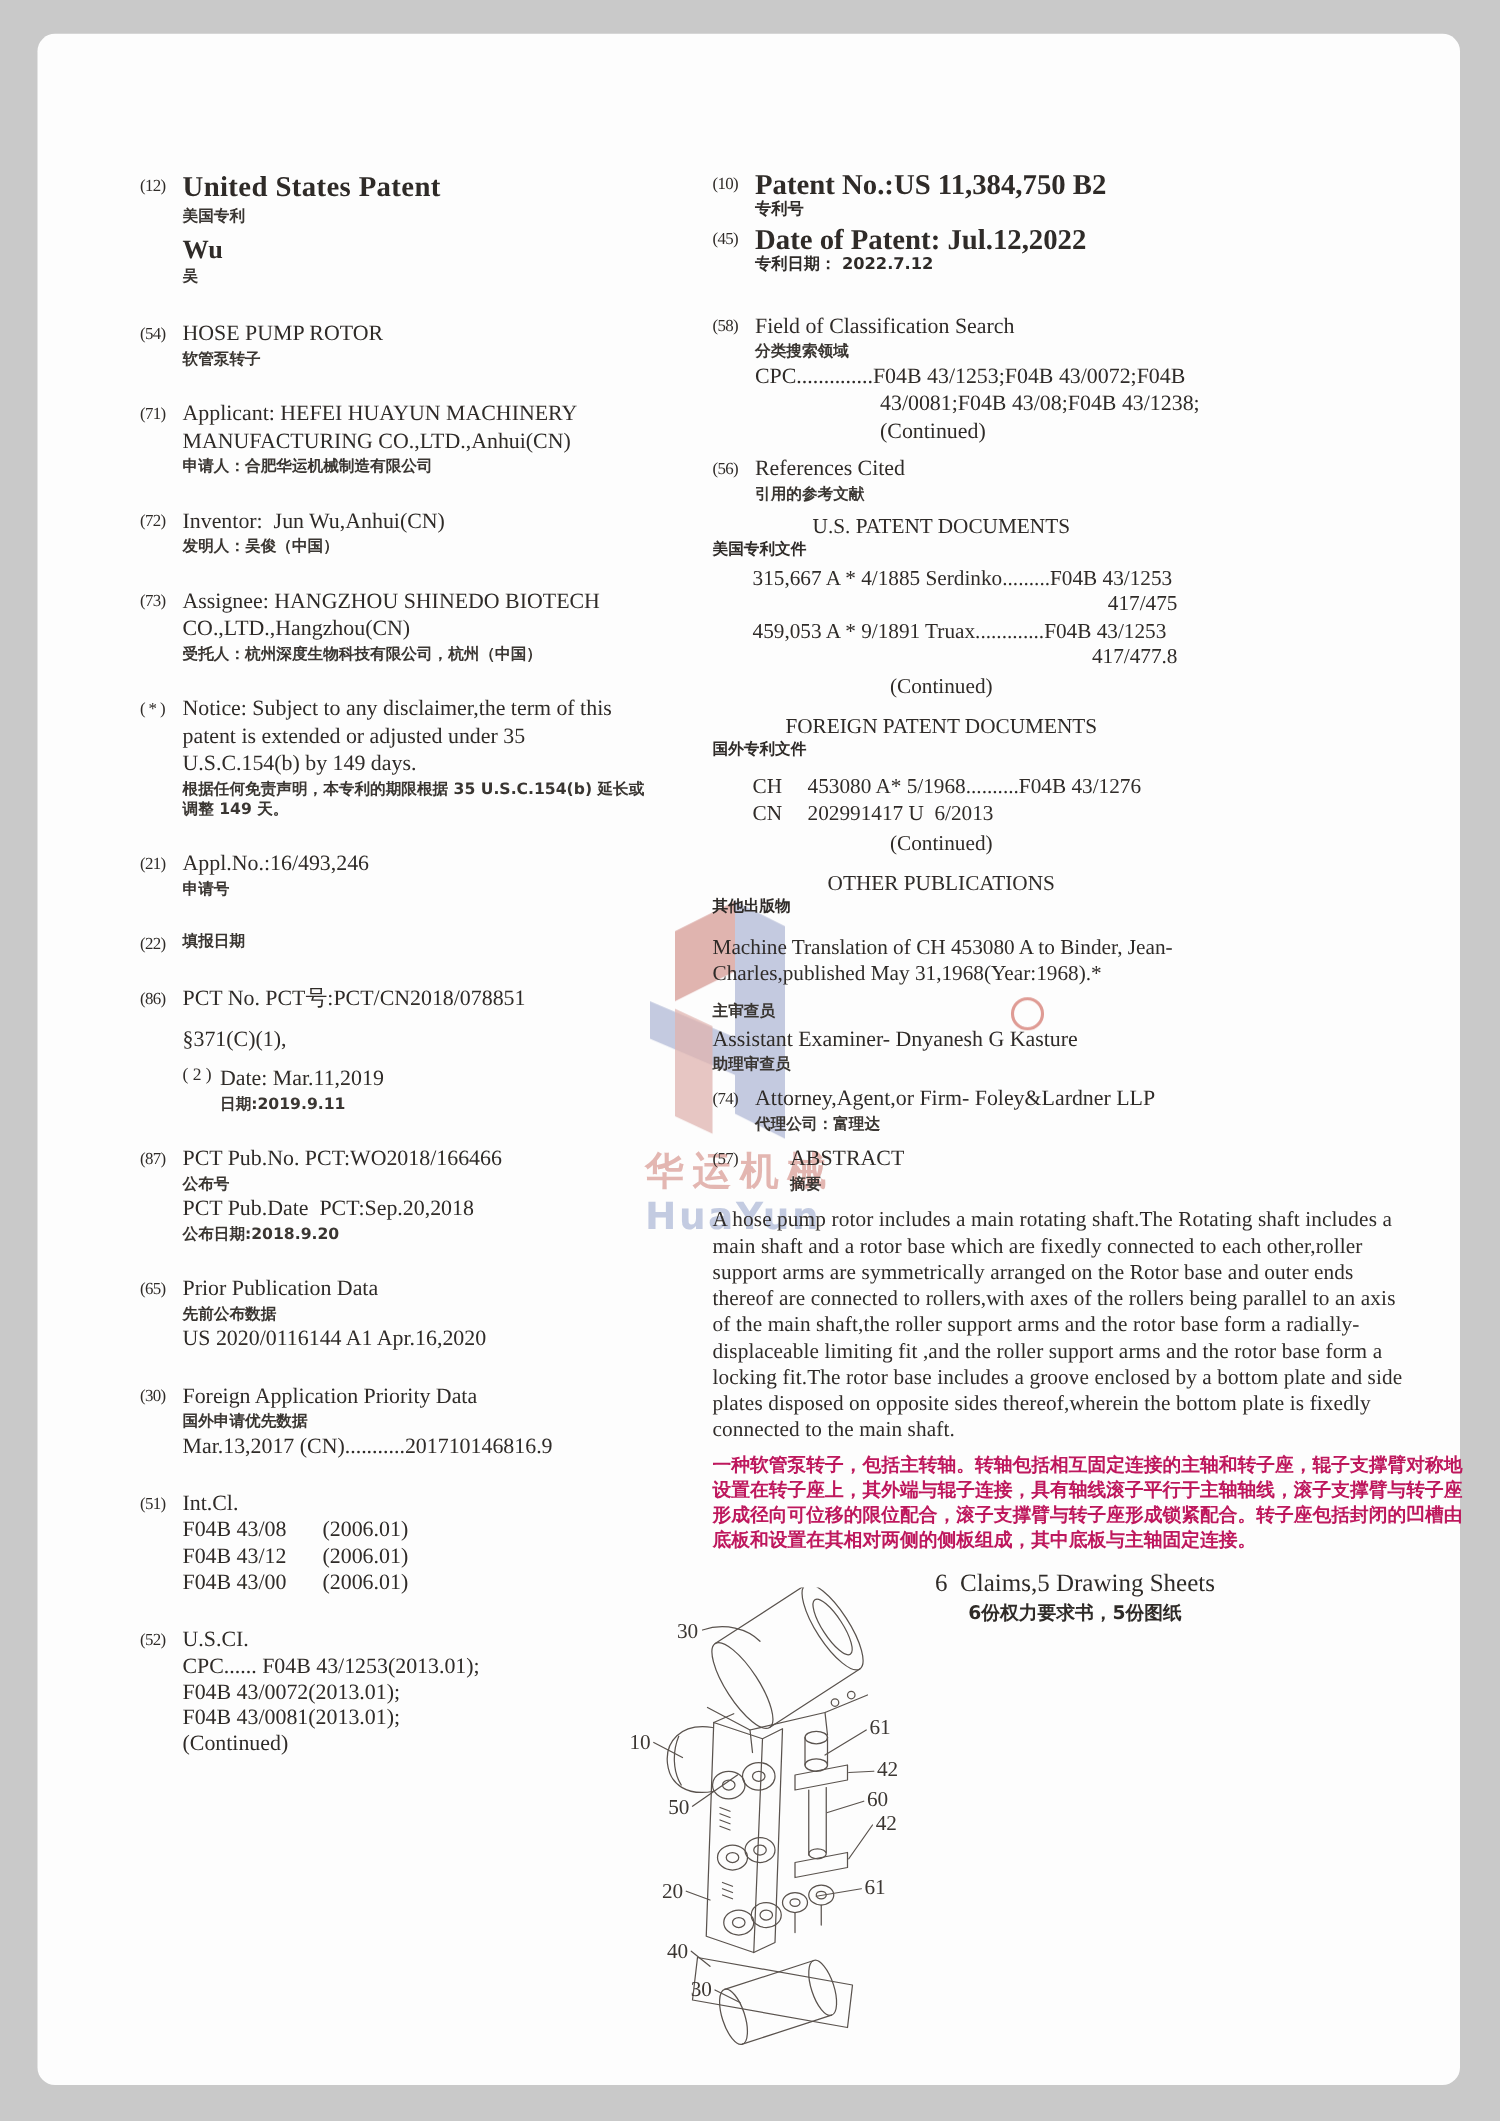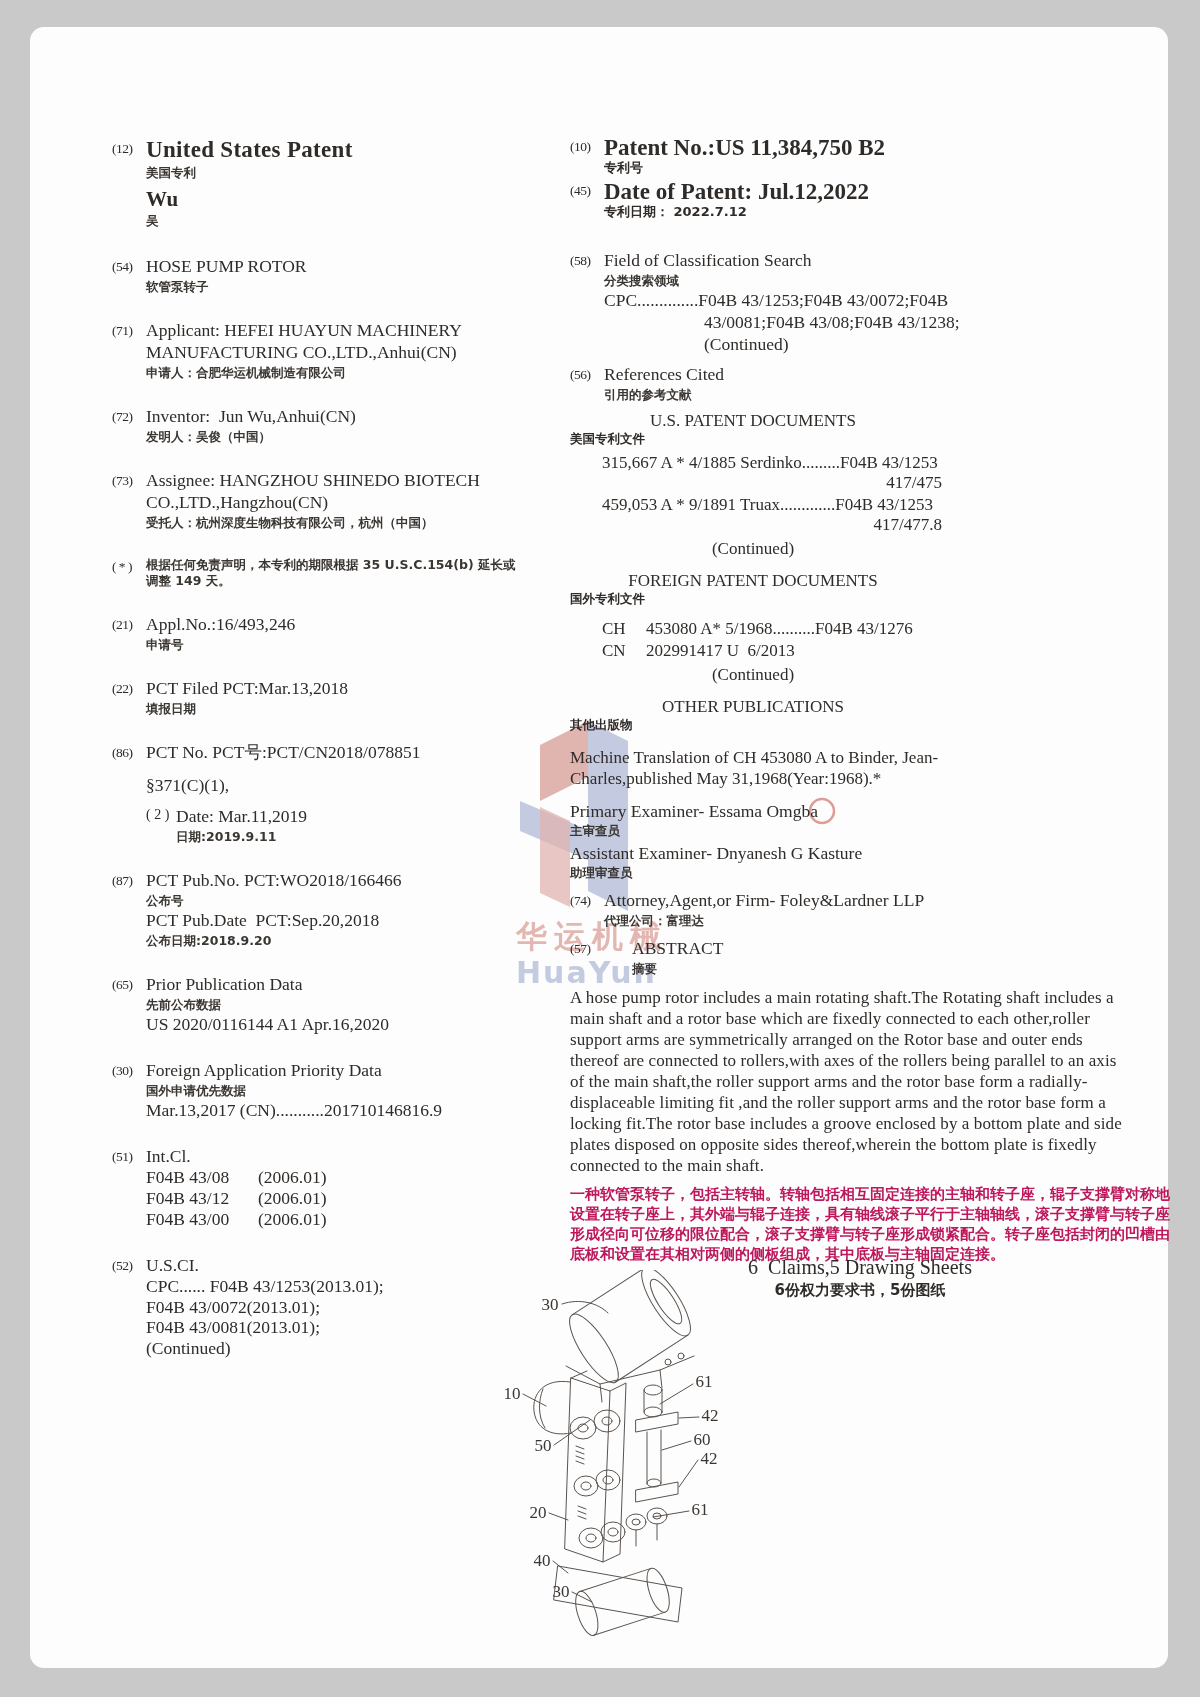--- a/index.html
+++ b/index.html
@@ -123,36 +123,36 @@
       <span class="num">(73)</span>
       <div class="body">
         <div class="en">Assignee:  HANGZHOU SHINEDO BIOTECH CO.,LTD.,Hangzhou(CN)</div>
         <div class="zh">受托人：杭州深度生物科技有限公司，杭州（中国）</div>
       </div>
     </div>
 
     <div class="sec">
       <span class="num">( * )</span>
       <div class="body">
+        <div class="en">Notice:  Subject to any disclaimer,the term of this patent is extended or adjusted under 35 U.S.C.154(b) by 149 days.</div>
         <div class="zh">根据任何免责声明，本专利的期限根据 35 U.S.C.154(b) 延长或调整 149 天。</div>
       </div>
     </div>
 
     <div class="sec">
       <span class="num">(21)</span>
       <div class="body">
         <div class="en">Appl.No.:16/493,246</div>
         <div class="zh">申请号</div>
       </div>
     </div>
 
     <div class="sec">
       <span class="num">(22)</span>
       <div class="body">
-        <div class="en">PCT Filed PCT:Mar.13,2018</div>
         <div class="zh">填报日期</div>
       </div>
     </div>
 
     <div class="sec">
       <span class="num">(86)</span>
       <div class="body">
         <div class="en">PCT No. PCT号:PCT/CN2018/078851</div>
         <div class="sub371">§371(C)(1),</div>
         <div class="subdate">
@@ -287,21 +287,20 @@
       <span>202991417 U  6/2013</span>
     </div>
     <div class="ccont">(Continued)</div>
 
     <div class="chead">OTHER PUBLICATIONS</div>
     <div class="chead-zh mb14">其他出版物</div>
 
     <div class="pubbody">Machine Translation of CH 453080 A to Binder, Jean-Charles,published May 31,1968(Year:1968).*</div>
 
     <div class="exblock">
-      <div class="exline">Primary Examiner- Essama Omgba</div>
       <div class="zh">主审查员</div>
     </div>
     <div class="exblock last">
       <div class="exline">Assistant Examiner- Dnyanesh G Kasture</div>
       <div class="zh">助理审查员</div>
     </div>
 
     <div class="sec mb12">
       <span class="num">(74)</span>
       <div class="body">

